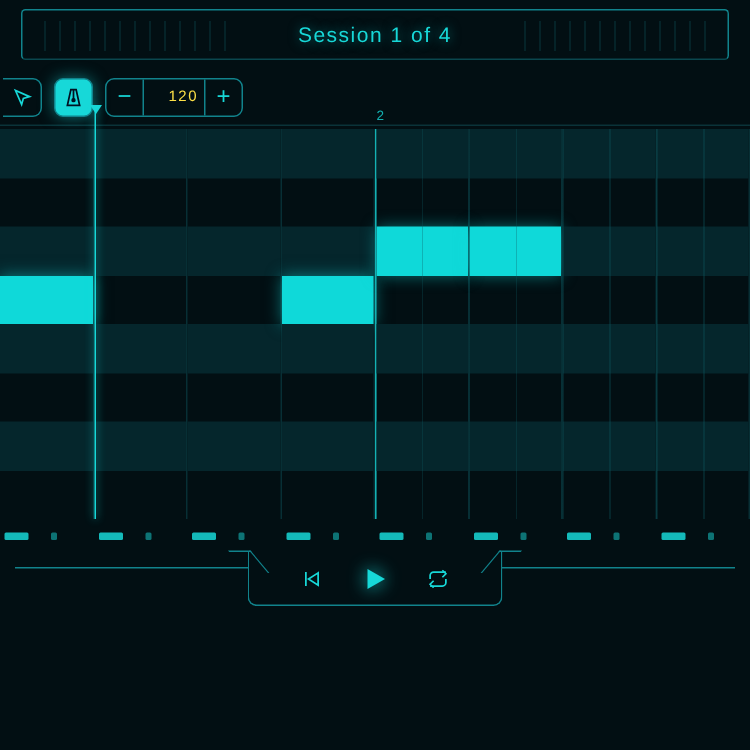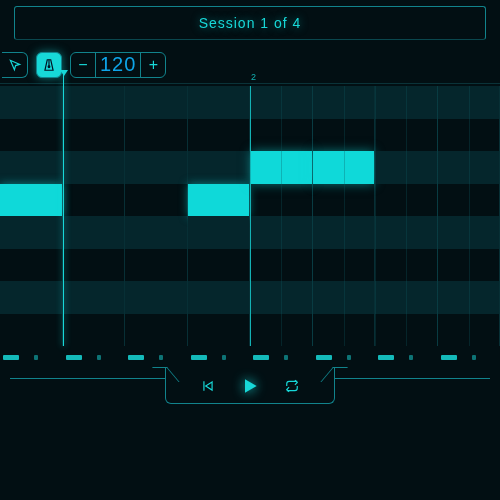--- a/index.html
+++ b/index.html
@@ -62,21 +62,21 @@
   .chip svg { display:block; }
   .stepper {
     display:flex; align-items:center; height:26px;
     border:1px solid var(--line-bright); border-radius:6px; overflow:hidden;
   }
   .stepper button {
     width:24px; height:24px; background:none; border:none; color:var(--accent);
     font-size:16px; line-height:1; cursor:pointer;
   }
   .stepper .val {
-    min-width:40px; text-align:right; font-size:20px; color:#0ea5e9;
+    min-width:40px; text-align:right; font-size:10px; color:#fde047;
     padding:0 4px; letter-spacing:1px;
   }
   .stepper .sep { width:1px; height:26px; background: var(--line-bright); }
 
   
   .grid {
     position:absolute; left:0; right:0; top:86px; bottom:70px;
     display:flex;
   }
   .lane {

